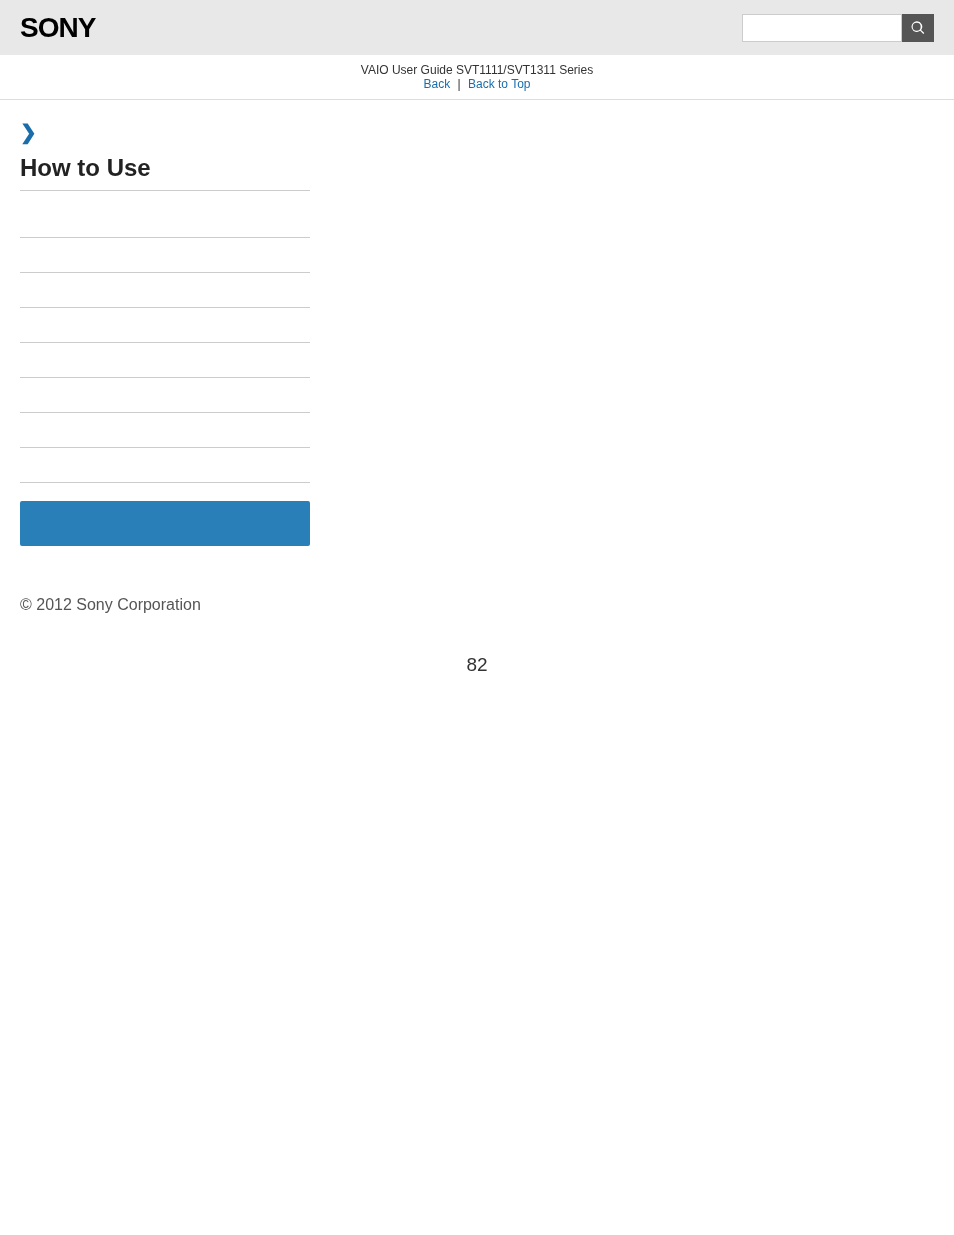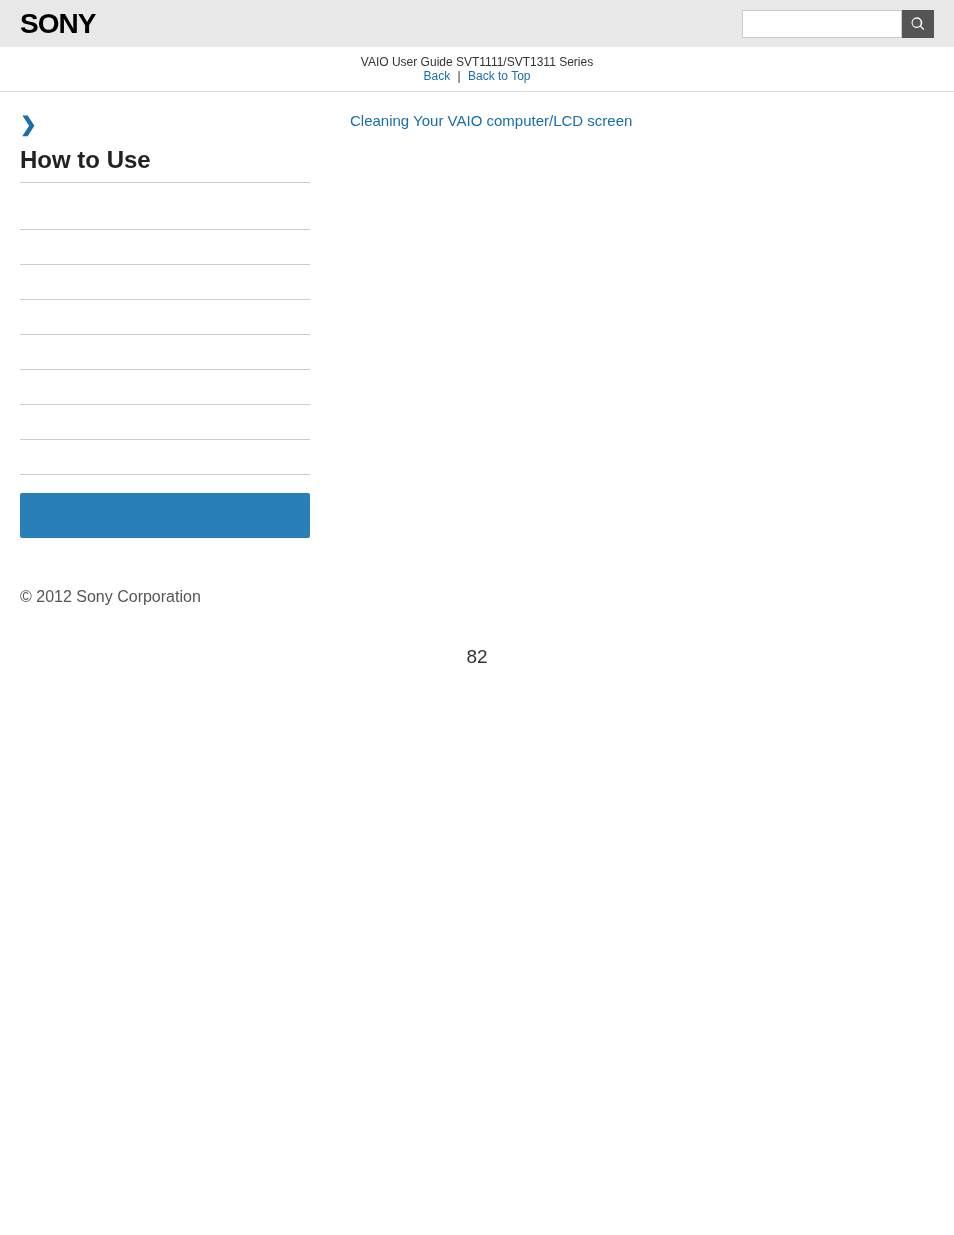--- a/index.html
+++ b/index.html
@@ -17,21 +17,21 @@
       min-height: 1235px;
     }
 
     
     .header {
       background: #e8e8e8;
       padding: 10px 20px;
       display: flex;
       align-items: center;
       justify-content: space-between;
-      height: 47px;
+      height: 55px;
     }
 
     .sony-logo {
       font-size: 28px;
       font-weight: 900;
       color: #000;
       letter-spacing: -1px;
       font-family: Arial Black, Arial, sans-serif;
     }
 
@@ -246,21 +246,20 @@
         <a class="sidebar-item-link"></a>
       </li>
       <li class="sidebar-item">
         <a class="sidebar-item-link"></a>
       </li>
     </ul>
     <div class="sidebar-blue-bar"></div>
   </div>
 
   <div class="content-area">
-    <a class="article-title">Cleaning Your VAIO computer/LCD screen</a>
   </div>
 </div>
 
 <div class="footer">
   <p class="copyright">© 2012 Sony Corporation</p>
 </div>
 
 <div class="page-number">82</div>
 
 </body></html>

